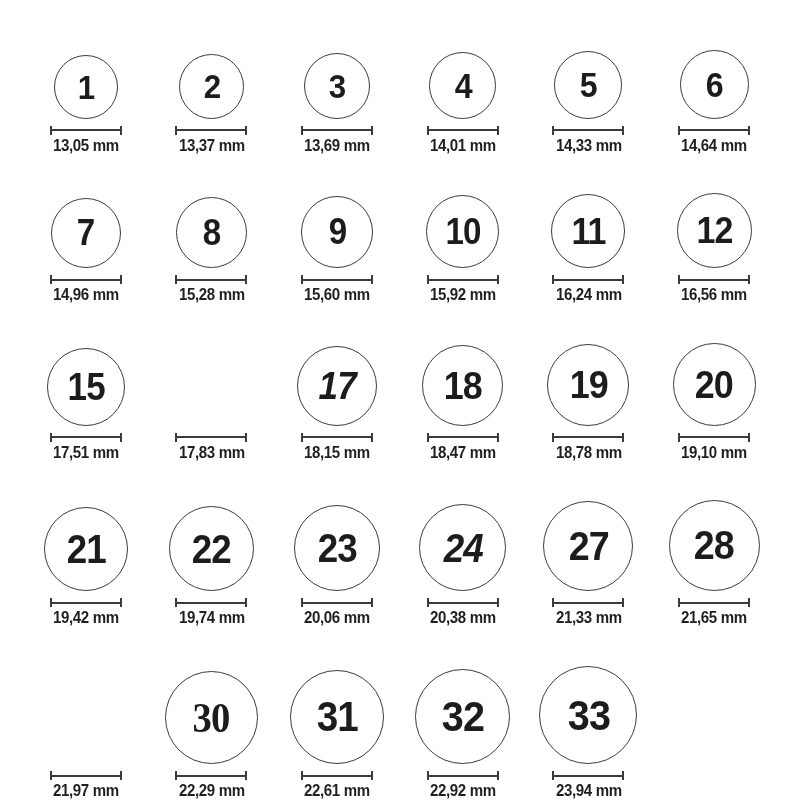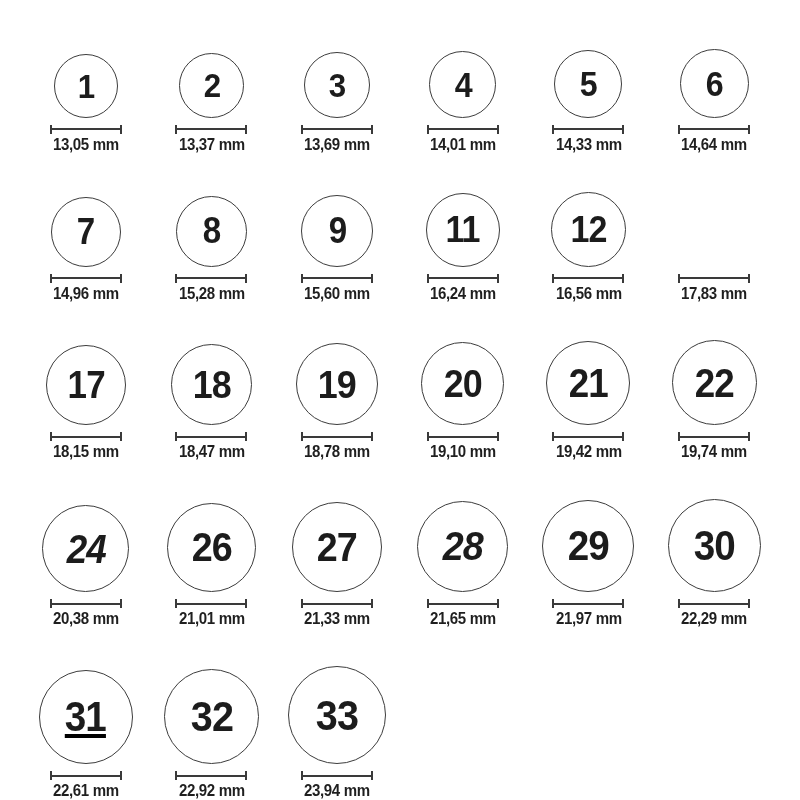--- a/index.html
+++ b/index.html
@@ -139,47 +139,61 @@
   </div>
 
   <div class="cell">
     <div class="circle" style="width: 72px; height: 72px;">
       <span class="num" style="font-size: 36px;">9</span>
     </div>
     <div class="bracket"></div>
     <div class="label">15,60 mm</div>
   </div>
 
+  <div class="cell">
+    <div class="circle" style="width: 73px; height: 73px;">
+      <span class="num" style="font-size: 36px;">10</span>
+    </div>
+    <div class="bracket"></div>
+    <div class="label">15,92 mm</div>
+  </div>
 
   <div class="cell">
     <div class="circle" style="width: 74px; height: 74px;">
       <span class="num" style="font-size: 37px;">11</span>
     </div>
     <div class="bracket"></div>
     <div class="label">16,24 mm</div>
   </div>
 
   <div class="cell">
     <div class="circle" style="width: 75px; height: 75px;">
       <span class="num" style="font-size: 37px;">12</span>
     </div>
     <div class="bracket"></div>
     <div class="label">16,56 mm</div>
   </div>
 
 
 
+  <div class="cell">
+    <div class="circle" style="width: 78px; height: 78px;">
+      <span class="num" style="font-size: 38px;">15</span>
+    </div>
+    <div class="bracket"></div>
+    <div class="label">17,51 mm</div>
+  </div>
 
   <div class="cell">
     <div class="bracket"></div>
     <div class="label">17,83 mm</div>
   </div>
 
   <div class="cell">
-    <div class="circle" style="width: 80px; height: 80px;">
+    <div class="circle" style="width: 80px; height: 80px; font-style: italic;">
       <span class="num" style="font-size: 38px;">17</span>
     </div>
     <div class="bracket"></div>
     <div class="label">18,15 mm</div>
   </div>
 
   <div class="cell">
     <div class="circle" style="width: 81px; height: 81px;">
       <span class="num" style="font-size: 39px;">18</span>
     </div>
@@ -212,72 +226,69 @@
   </div>
 
   <div class="cell">
     <div class="circle" style="width: 85px; height: 85px;">
       <span class="num" style="font-size: 40px;">22</span>
     </div>
     <div class="bracket"></div>
     <div class="label">19,74 mm</div>
   </div>
 
+  <div class="cell">
+    <div class="circle" style="width: 86px; height: 86px;">
+      <span class="num" style="font-size: 40px;">23</span>
+    </div>
+    <div class="bracket"></div>
+    <div class="label">20,06 mm</div>
+  </div>
 
   <div class="cell">
     <div class="circle" style="width: 87px; height: 87px; font-style: italic;">
       <span class="num" style="font-size: 40px;">24</span>
     </div>
     <div class="bracket"></div>
     <div class="label">20,38 mm</div>
   </div>
 
 
-  <div class="cell">
-    <div class="circle" style="width: 89px; height: 89px;">
-      <span class="num" style="font-size: 41px;">26</span>
-    </div>
-    <div class="bracket"></div>
-    <div class="label">21,01 mm</div>
-  </div>
 
   <div class="cell">
     <div class="circle" style="width: 90px; height: 90px;">
       <span class="num" style="font-size: 41px;">27</span>
     </div>
     <div class="bracket"></div>
     <div class="label">21,33 mm</div>
   </div>
 
   <div class="cell">
-    <div class="circle" style="width: 91px; height: 91px; font-style: italic;">
+    <div class="circle" style="width: 91px; height: 91px;">
       <span class="num" style="font-size: 41px;">28</span>
     </div>
     <div class="bracket"></div>
     <div class="label">21,65 mm</div>
   </div>
 
   <div class="cell">
-    <div class="circle" style="width: 92px; height: 92px;">
-      <span class="num" style="font-size: 42px;">29</span>
-    </div>
     <div class="bracket"></div>
     <div class="label">21,97 mm</div>
   </div>
 
   <div class="cell">
-    <div class="circle" style="width: 93px; height: 93px;">
+    <div class="circle" style="width: 93px; height: 93px; font-family: Liberation Serif, serif;">
       <span class="num" style="font-size: 42px;">30</span>
     </div>
     <div class="bracket"></div>
     <div class="label">22,29 mm</div>
   </div>
 
   <div class="cell">
-    <div class="circle" style="width: 94px; height: 94px; text-decoration: underline;">
+    <div class="circle" style="width: 94px; height: 94px;">
       <span class="num" style="font-size: 42px;">31</span>
     </div>
     <div class="bracket"></div>
     <div class="label">22,61 mm</div>
   </div>
 
   <div class="cell">
     <div class="circle" style="width: 95px; height: 95px;">
       <span class="num" style="font-size: 43px;">32</span>
     </div>

